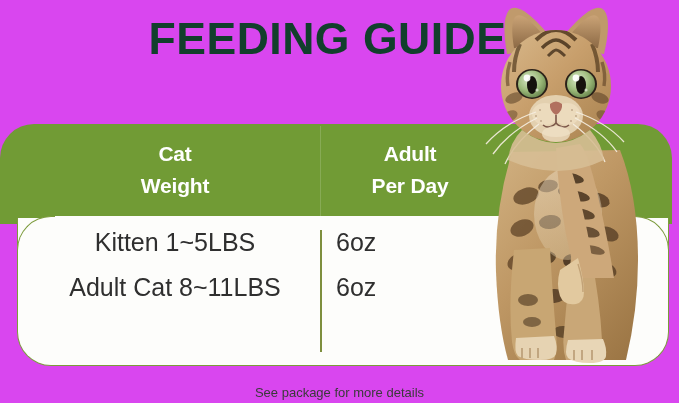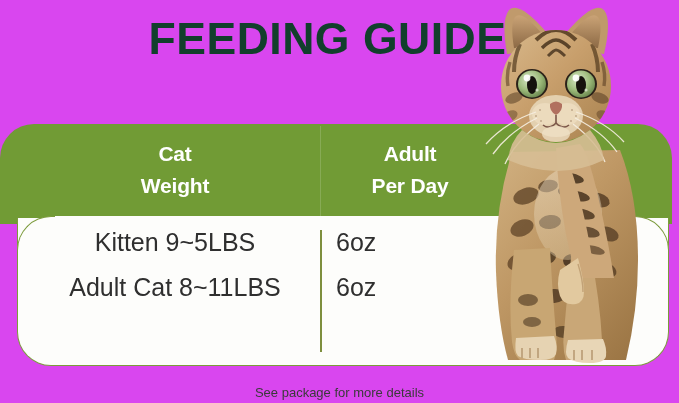--- a/index.html
+++ b/index.html
@@ -195,21 +195,21 @@
 Weight</div>
   <div class="hdr-cell" id="hdr-ounce">Adult
 Per Day</div>
 
   <div id="body-panel"></div>
   <div id="body-notch-left"></div>
   <div id="body-notch-right"></div>
   <div id="body-top-edge"></div>
   <div id="body-divider"></div>
 
-  <div class="row-label r0">Kitten 9~5LBS</div>
+  <div class="row-label r0">Kitten 1~5LBS</div>
   <div class="row-value r0">6oz</div>
 
   <div class="row-label r1">Adult Cat 8~11LBS</div>
   <div class="row-value r1">6oz</div>
 
 
   <div id="footer-note">See package for more details</div>
 
   <div id="cat-photo">
     <svg width="227" height="366" viewBox="0 0 227 366" xmlns="http://www.w3.org/2000/svg">

